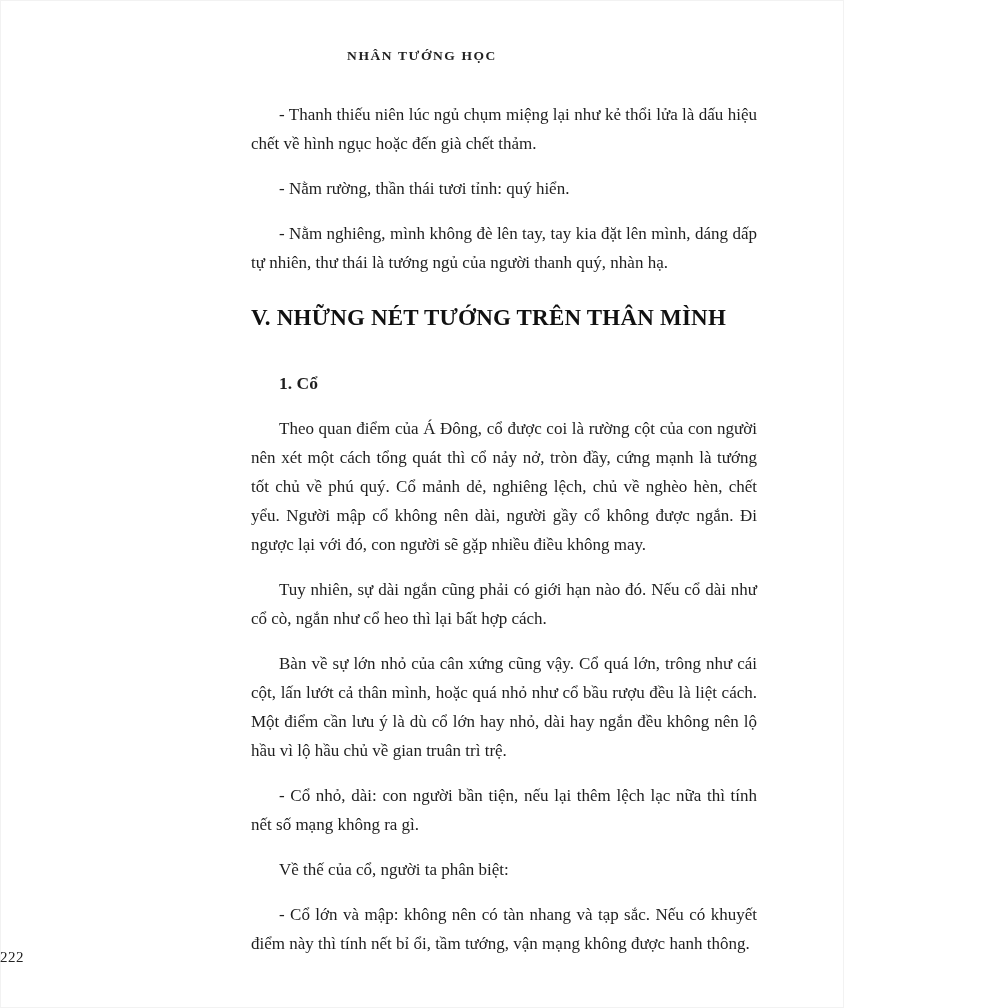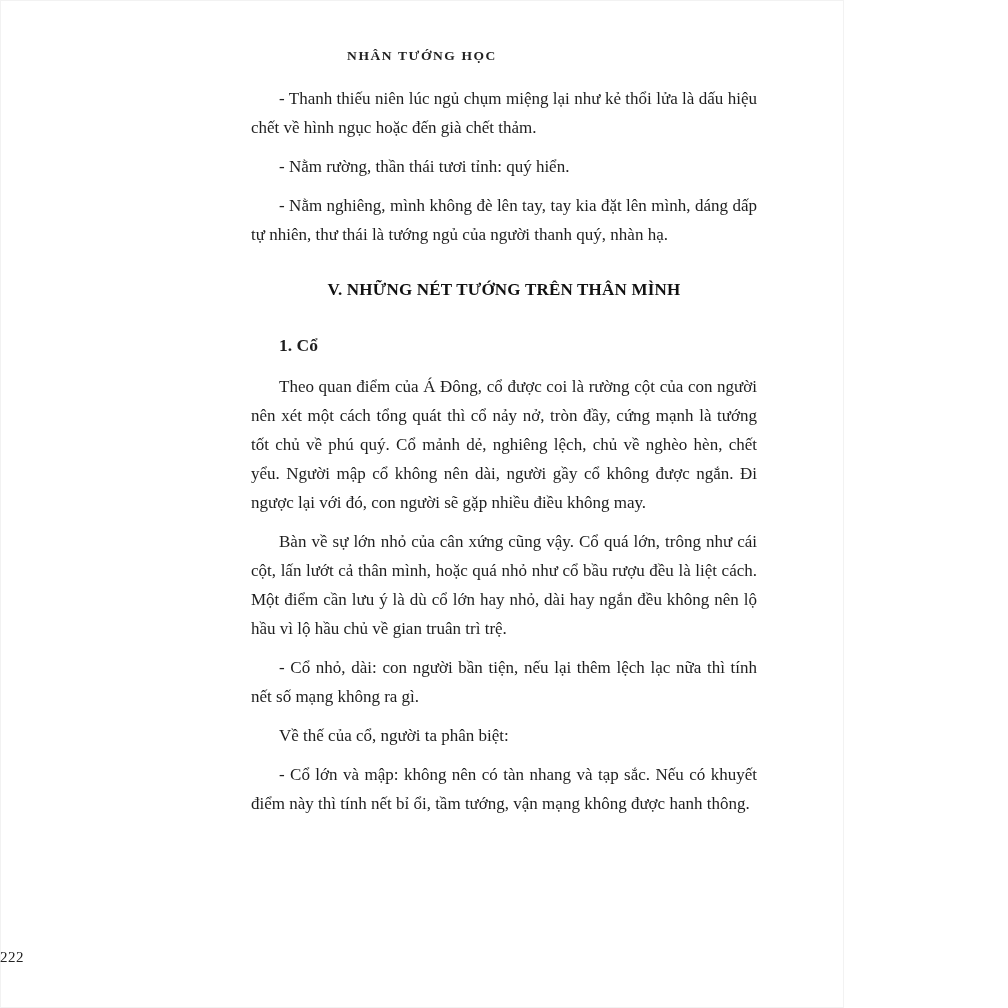--- a/index.html
+++ b/index.html
@@ -35,27 +35,26 @@
     .content {
       position: absolute;
       top: 84px;
       left: 251px;
       width: 506px;
       font-size: 17px;
       line-height: 29px;
       text-align: justify;
     }
     .content p {
-      margin: 0 0 10px 0;
+      margin: 16px 0 10px 0;
       text-indent: 28px;
     }
     .section-heading {
-      margin: 26px 0 26px 0;
-      text-align: center;
-      font-size: 17px;
+      margin: 26px 0 36px 0;
+      font-size: 23px;
       font-weight: bold;
       line-height: 30px;
       color: #111111;
       letter-spacing: 0.2px;
     }
     .subsection-heading {
       margin: 12px 0 12px 0;
       font-size: 17.5px;
       font-weight: bold;
       text-indent: 28px;
@@ -84,20 +83,21 @@
     <p>- Nằm rường, thần thái tươi tỉnh: quý hiển.</p>
 
     <p>- Nằm nghiêng, mình không đè lên tay, tay kia đặt lên mình, dáng dấp tự nhiên, thư thái là tướng ngủ của người thanh quý, nhàn hạ.</p>
 
     <div class="section-heading">V. NHỮNG NÉT TƯỚNG TRÊN THÂN MÌNH</div>
 
     <div class="subsection-heading">1. Cổ</div>
 
     <p>Theo quan điểm của Á Đông, cổ được coi là rường cột của con người nên xét một cách tổng quát thì cổ nảy nở, tròn đầy, cứng mạnh là tướng tốt chủ về phú quý. Cổ mảnh dẻ, nghiêng lệch, chủ về nghèo hèn, chết yểu. Người mập cổ không nên dài, người gầy cổ không được ngắn. Đi ngược lại với đó, con người sẽ gặp nhiều điều không may.</p>
 
+    <p>Tuy nhiên, sự dài ngắn cũng phải có giới hạn nào đó. Nếu cổ dài như cổ cò, ngắn như cổ heo thì lại bất hợp cách.</p>
 
     <p>Bàn về sự lớn nhỏ của cân xứng cũng vậy. Cổ quá lớn, trông như cái cột, lấn lướt cả thân mình, hoặc quá nhỏ như cổ bầu rượu đều là liệt cách. Một điểm cần lưu ý là dù cổ lớn hay nhỏ, dài hay ngắn đều không nên lộ hầu vì lộ hầu chủ về gian truân trì trệ.</p>
 
     <p>- Cổ nhỏ, dài: con người bần tiện, nếu lại thêm lệch lạc nữa thì tính nết số mạng không ra gì.</p>
 
     <p>Về thế của cổ, người ta phân biệt:</p>
 
     <p>- Cổ lớn và mập: không nên có tàn nhang và tạp sắc. Nếu có khuyết điểm này thì tính nết bỉ ổi, tầm tướng, vận mạng không được hanh thông.</p>
 
   </div>

